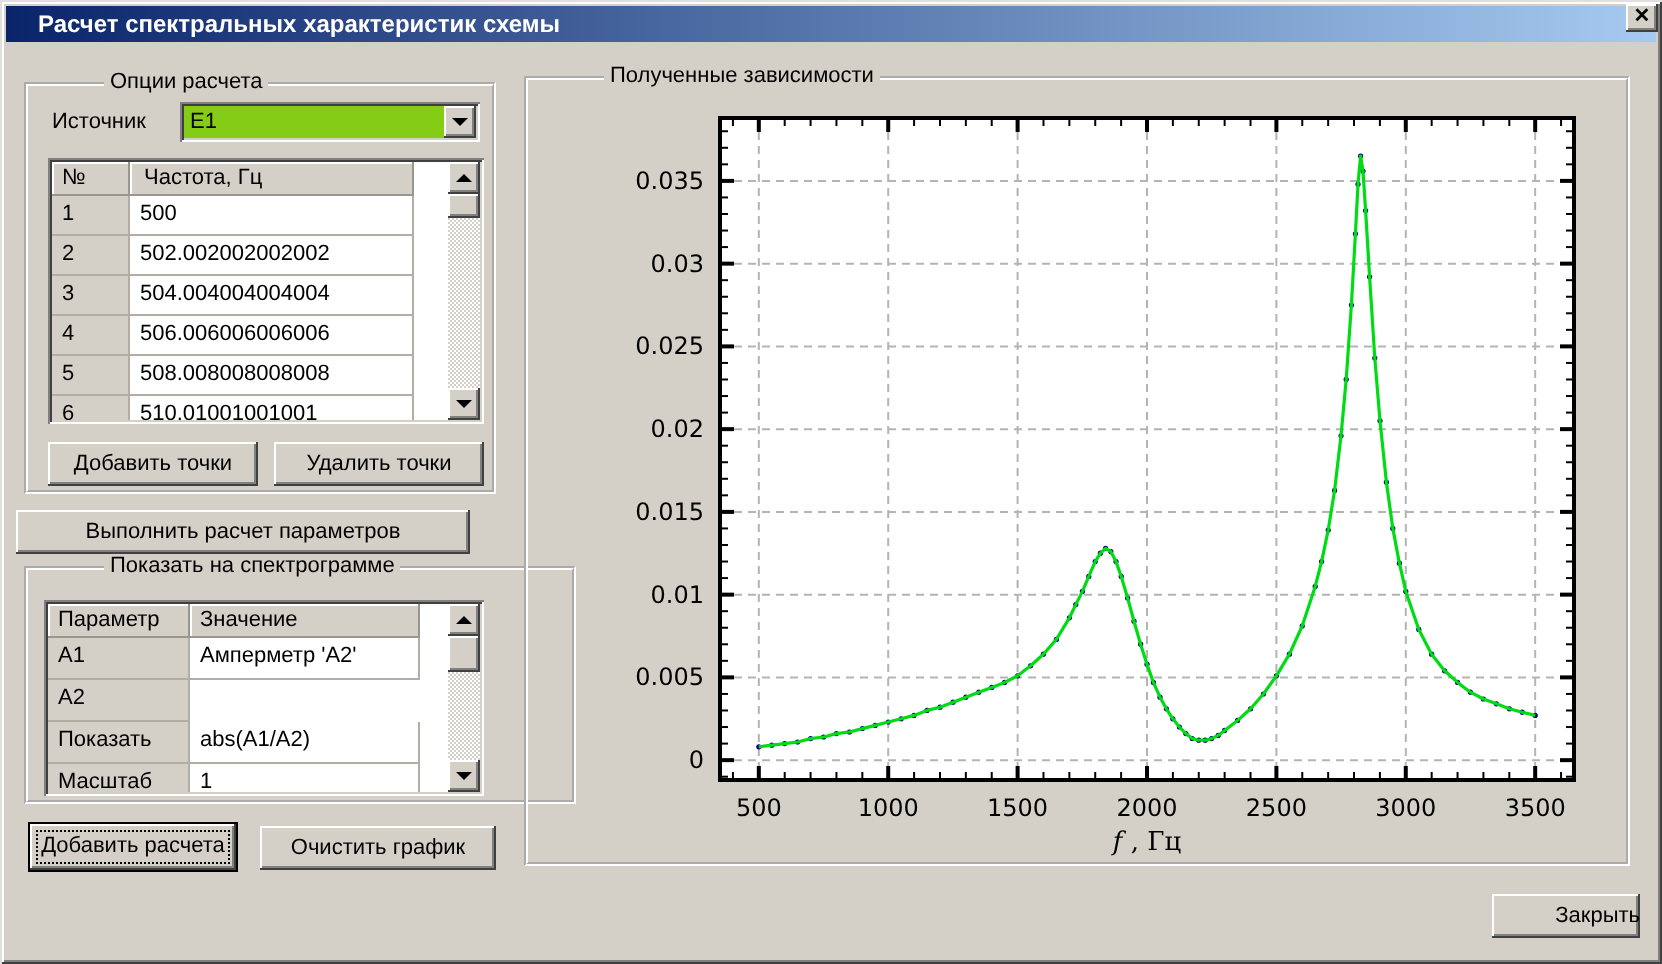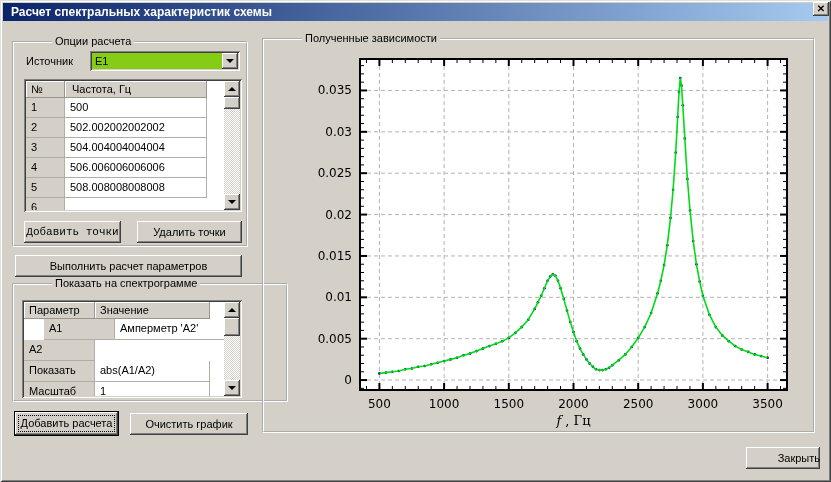--- a/index.html
+++ b/index.html
@@ -6,21 +6,21 @@
   *{box-sizing:border-box;}
   .dialog{
     position:relative;width:831px;height:482px;background:#d4d0c8;
     font-family:"Liberation Sans",sans-serif;font-size:11px;color:#000;
     box-shadow: inset 1px 1px 0 #dfdfdf, inset -1px -1px 0 #404040,
                 inset 2px 2px 0 #ffffff, inset -2px -2px 0 #808080;
     overflow:hidden;
   }
   .titlebar{
     position:absolute;left:3px;top:3px;right:3px;height:18px;
-    display:flex;align-items:center;padding-left:8px;
+    display:flex;align-items:center;padding-left:16px;
   }
   .titlebar .title{color:#fff;font-weight:bold;font-size:12px;white-space:nowrap;}
   .close-btn{
     position:absolute;top:2px;right:2px;width:16px;height:14px;
     background:#d4d0c8;border:0;padding:0;cursor:default;
     box-shadow: inset -1px -1px 0 #404040, inset 1px 1px 0 #fff, inset -2px -2px 0 #808080;
     display:flex;align-items:center;justify-content:center;
     font-family:"Liberation Sans",sans-serif;
   }
   .close-btn .x{font-size:10px;font-weight:bold;line-height:1;margin-top:-1px;}
@@ -143,49 +143,50 @@
           <div class="grid-row">
             <div class="grid-cell rowhdr" style="width: 39px; height: 20px;">4</div>
             <div class="grid-cell val" style="width: 142px; height: 20px;">506.006006006006</div>
           </div>
           <div class="grid-row">
             <div class="grid-cell rowhdr" style="width: 39px; height: 20px;">5</div>
             <div class="grid-cell val" style="width: 142px; height: 20px;">508.008008008008</div>
           </div>
           <div class="grid-row">
             <div class="grid-cell rowhdr" style="width: 39px; height: 20px;">6</div>
+            <div class="grid-cell val" style="width: 142px; height: 20px;">510.01001001001</div>
           </div>
         </div>
       <div class="scrollbar">
         <div class="sb-btn sb-up">
             <span class="tri-up"></span>
           </div>
         <div class="sb-thumb"></div>
         <div class="sb-btn sb-down">
             <span class="tri-down"></span>
           </div>
       </div>
     </div>
 
-    <button class="btn" style="left:10px;top:178px;width:97px;height:22px;font-family:Liberation Mono, monospace;">Добавить точки</button>
+    <button class="btn" style="left:10px;top:178px;width:105px;height:22px;">Добавить точки</button>
     <button class="btn" style="left:123px;top:178px;width:105px;height:22px;">Удалить точки</button>
   </div>
 
-  <button class="btn" style="left:15px;top:255px;width:227px;height:22px;">Выполнить расчет параметров</button>
+  <button class="btn" style="left:8px;top:255px;width:227px;height:22px;">Выполнить расчет параметров</button>
 
   <div class="groupbox" style="left:12px;top:283px;width:276px;height:119px;">
     <span class="legend">Показать на спектрограмме</span>
     <div class="grid spec-grid" style="left:8px;top:15px;width:220px;height:98px;">
       <div class="grid-inner" id="spec-table">
           <div class="grid-row">
             <div class="grid-cell hdr" style="width: 71px; height: 17px;">Параметр</div>
             <div class="grid-cell hdr" style="width: 115px; height: 17px;">Значение</div>
           </div>
           <div class="grid-row">
-            <div class="grid-cell rowhdr" style="width: 71px; height: 21px; margin-left: 20px;">A1</div>
+            <div class="grid-cell rowhdr" style="width: 71px; height: 21px;">A1</div>
             <div class="grid-cell val" style="width: 115px; height: 21px;">Амперметр 'A2'</div>
           </div>
           <div class="grid-row">
             <div class="grid-cell rowhdr" style="width: 71px; height: 21px;">A2</div>
           </div>
           <div class="grid-row">
             <div class="grid-cell rowhdr" style="width: 71px; height: 21px;">Показать</div>
             <div class="grid-cell val" style="width: 115px; height: 21px;">abs(A1/A2)</div>
           </div>
           <div class="grid-row">

